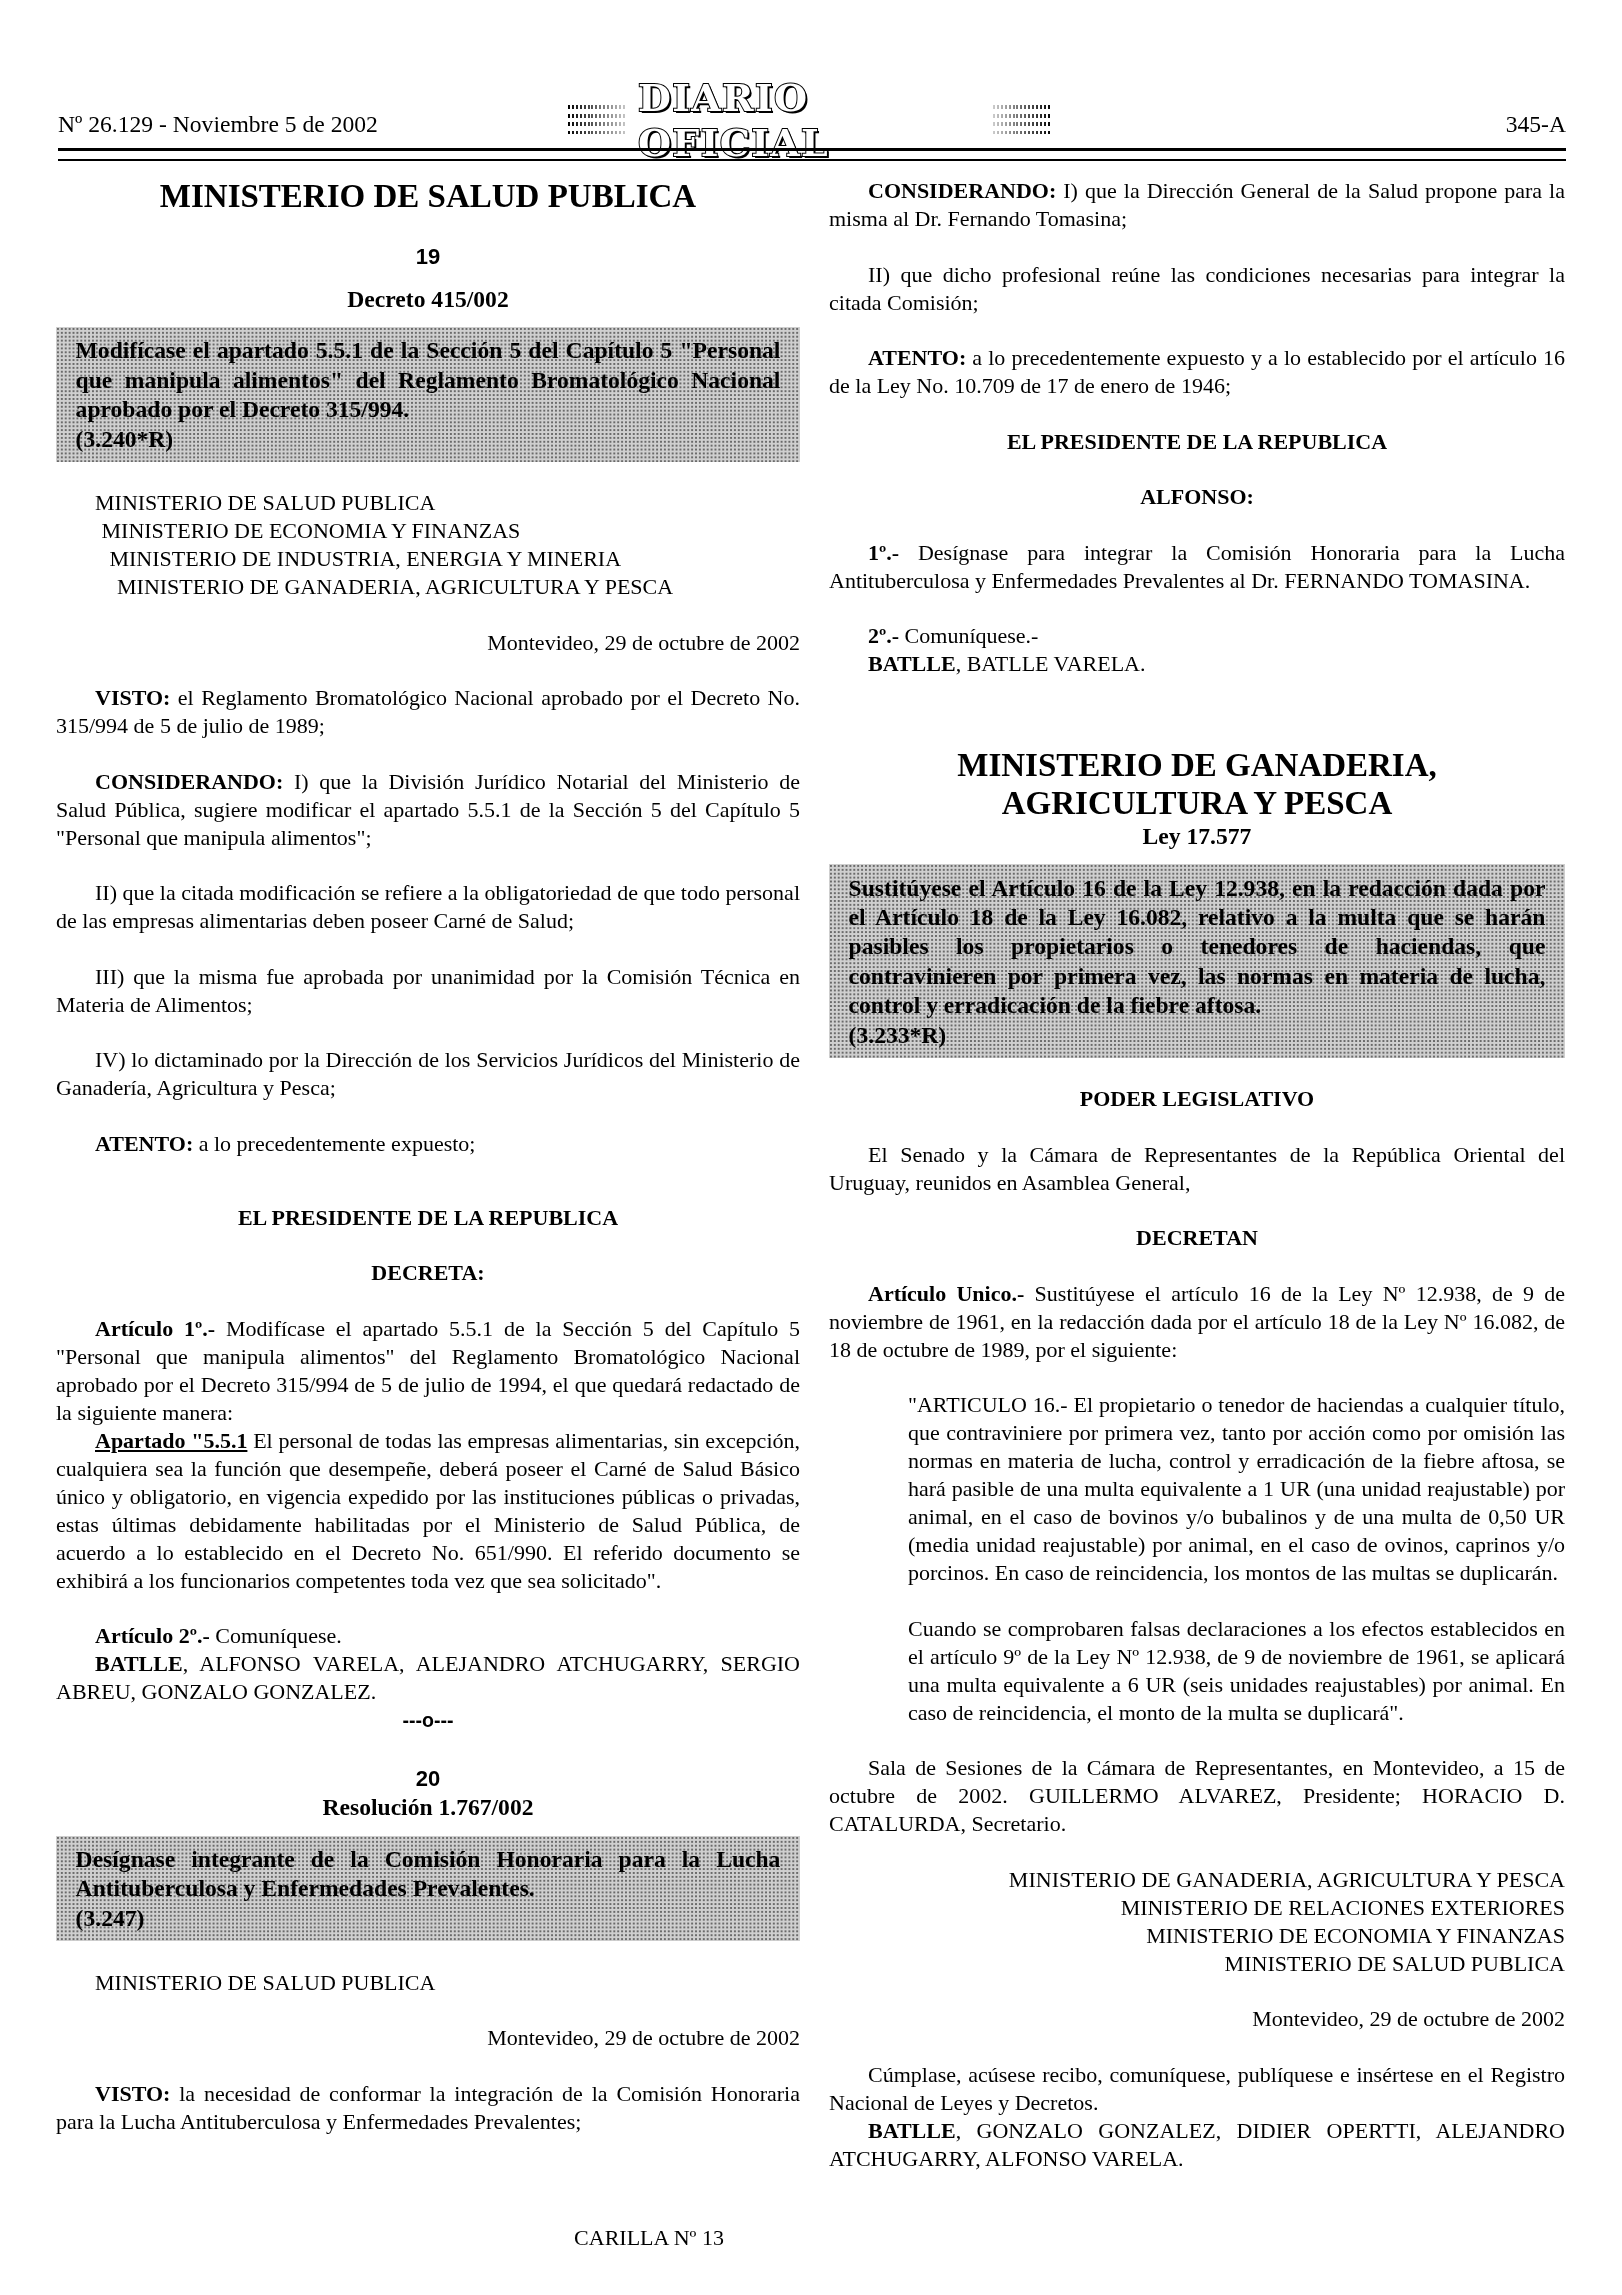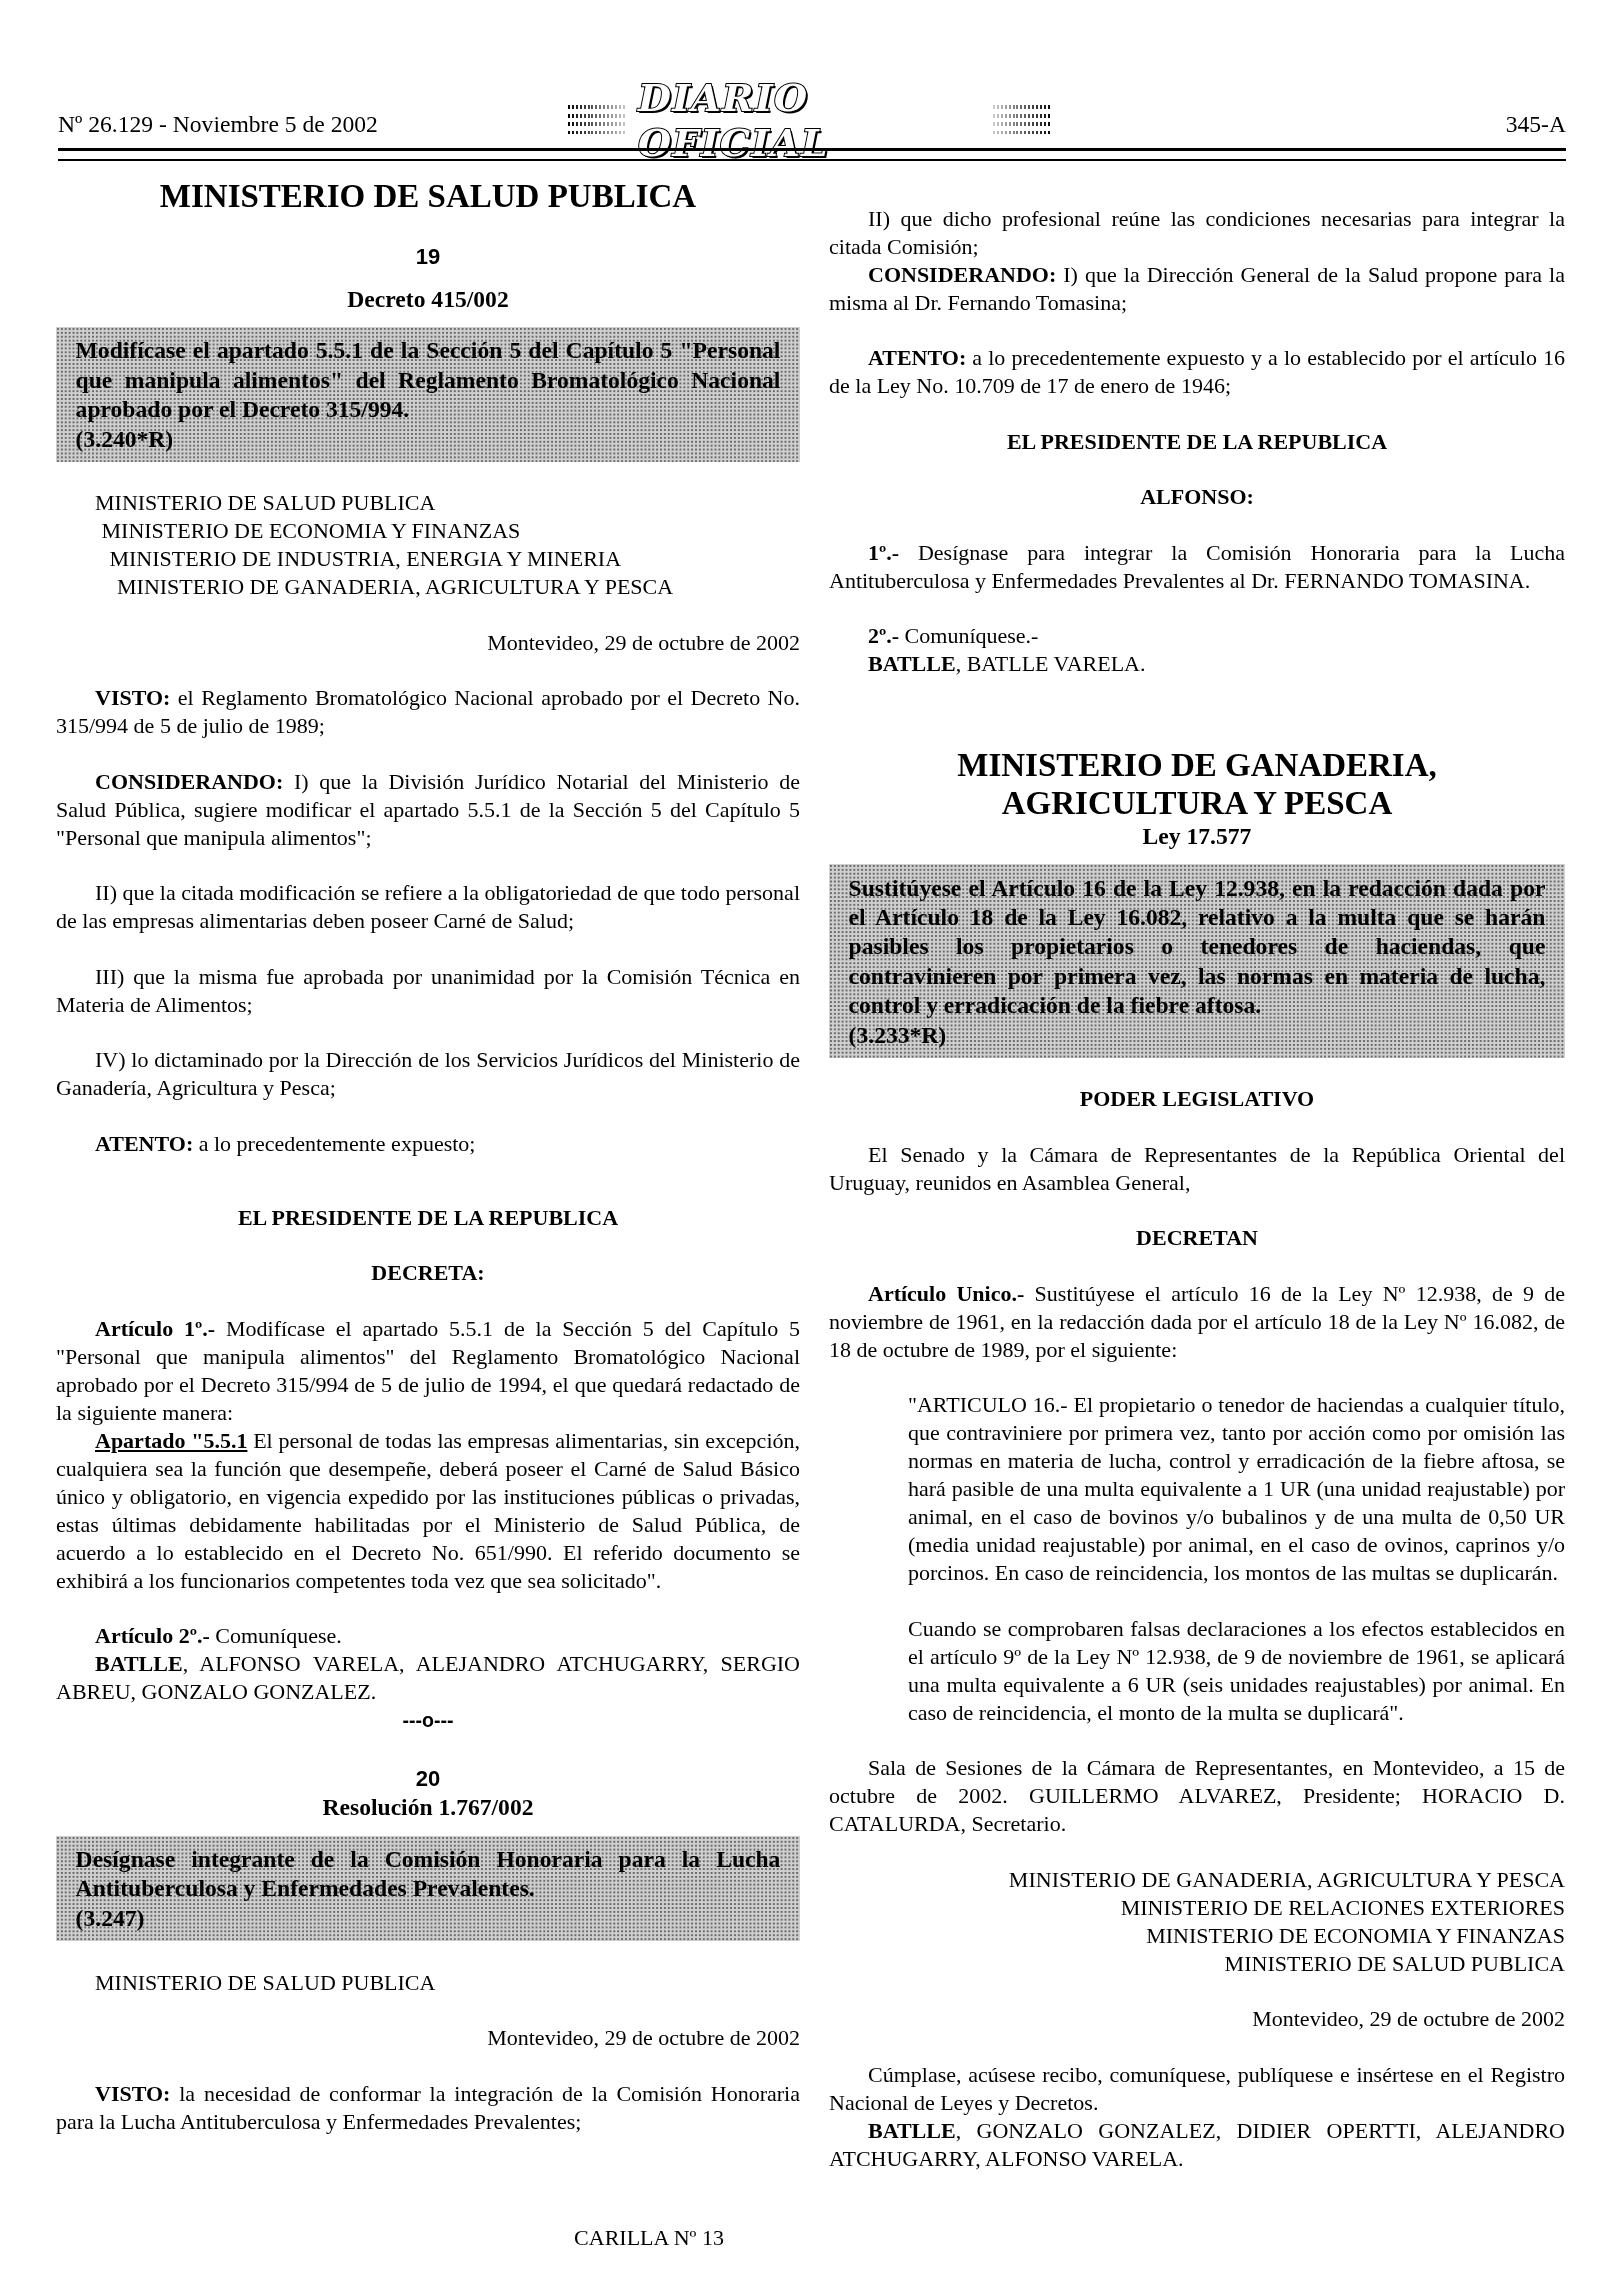--- a/index.html
+++ b/index.html
@@ -12,21 +12,20 @@
   .hdr-right { position: absolute; right: 0; top: 26px; font-size: 23.6px; }
   .masthead { position: absolute; left: 510px; top: 11.8px; width: 484px; height: 46px; display: flex; align-items: center; justify-content: center; }
   .mast-bars { display: flex; flex-direction: column; gap: 4.6px; width: 65px; }
   .mast-bars span { display: block; height: 3.9px; background: repeating-linear-gradient(90deg,#000 0 2px,#fff 2px 3.9px); }
   .mast-bars.left span { -webkit-mask-image: linear-gradient(90deg,#000,rgba(0,0,0,0.2)); mask-image: linear-gradient(90deg,#000,rgba(0,0,0,0.2)); }
   .mast-bars.right span { -webkit-mask-image: linear-gradient(90deg,rgba(0,0,0,0.2),#000); mask-image: linear-gradient(90deg,rgba(0,0,0,0.2),#000); }
   .mast-title {
     font-family: "DejaVu Serif", serif; font-weight: bold; font-size: 38px; letter-spacing: 1.3px;
     color: #fff; -webkit-text-stroke: 2px #000; paint-order: stroke fill; margin: 0 10.5px;
     text-shadow: 2px 2px 0 #000;
-    font-style: italic;
   }
   .rule-thick { position: absolute; left: 0; top: 63px; width: 1508px; height: 3.3px; background: #000; }
   .rule-thin { position: absolute; left: 0; top: 74px; width: 1508px; height: 2px; background: #000; }
 
   .col { position: absolute; top: 177px; font-size: 22px; line-height: 28px; }
   .col.left { left: 56px; width: 744px; }
   .col.right { left: 829px; width: 736px; }
 
   p { margin: 0; text-align: justify; }
   .ind { text-indent: 39px; }
@@ -130,22 +129,22 @@
     <div class="signatories gap">
       <div>MINISTERIO DE SALUD PUBLICA</div>
     </div>
     <p class="right gap">Montevideo, 29 de octubre de 2002</p>
     <p class="ind gap"><span class="b">VISTO:</span><span> la necesidad de conformar la integración de la Comisión Honoraria para la Lucha Antituberculosa y Enfermedades Prevalentes;</span></p>
   </article>
 </section>
 
 <section class="col right">
   <article>
+    <p class="ind"><span class="b">CONSIDERANDO:</span><span> I) que la Dirección General de la Salud propone para la misma al Dr. Fernando Tomasina;</span></p>
     <p class="ind gap">II) que dicho profesional reúne las condiciones necesarias para integrar la citada Comisión;</p>
-    <p class="ind"><span class="b">CONSIDERANDO:</span><span> I) que la Dirección General de la Salud propone para la misma al Dr. Fernando Tomasina;</span></p>
     <p class="ind gap"><span class="b">ATENTO:</span><span> a lo precedentemente expuesto y a lo establecido por el artículo 16 de la Ley No. 10.709 de 17 de enero de 1946;</span></p>
     <div class="section-head gap">EL PRESIDENTE DE LA REPUBLICA</div>
     <div class="section-head gap">ALFONSO:</div>
     <p class="ind gap"><span class="b">1º.-</span><span> Desígnase para integrar la Comisión Honoraria para la Lucha Antituberculosa y Enfermedades Prevalentes al Dr. FERNANDO TOMASINA.</span></p>
     <p class="ind gap"><span class="b">2º.-</span><span> Comuníquese.-</span></p>
     <p class="ind"><span class="b">BATLLE</span><span>, BATLLE VARELA.</span></p>
   </article>
 
   <div class="ministry-title" style="margin-top:68px">
     <div>MINISTERIO DE GANADERIA,</div>

